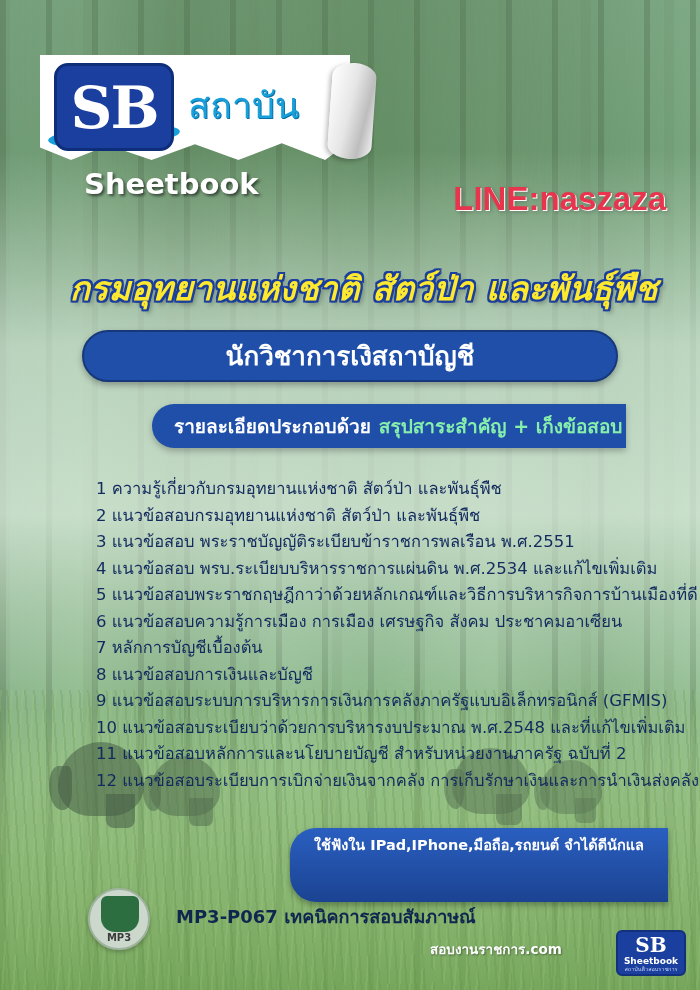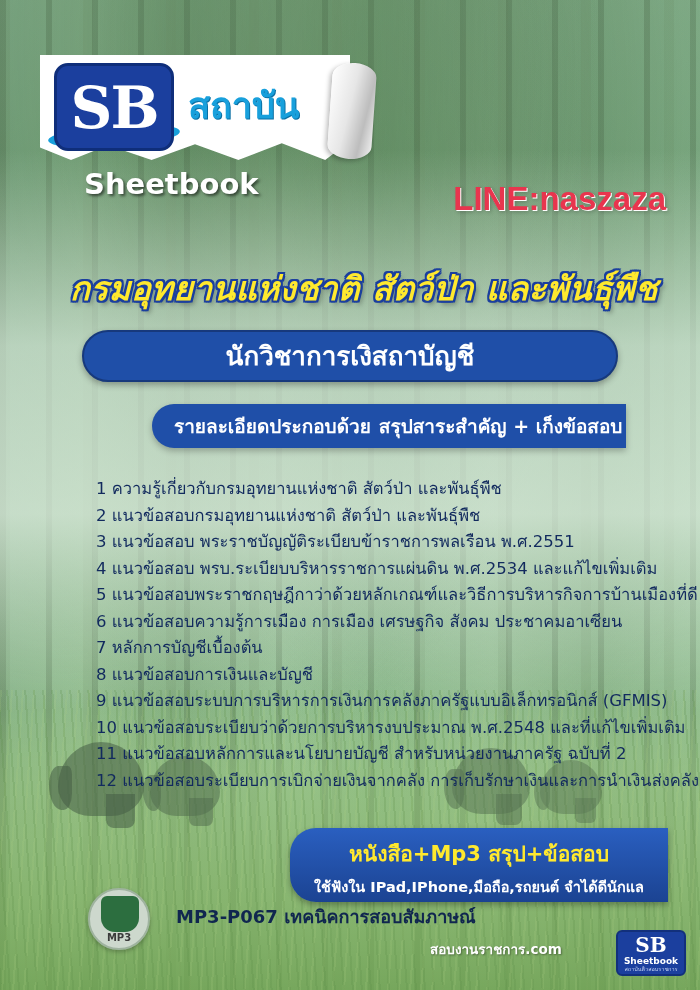--- a/index.html
+++ b/index.html
@@ -108,21 +108,21 @@
     letter-spacing: -2px;
   }
   .sb-swoosh {
     position: absolute; left: 8px; top: 70px; width: 132px; height: 22px;
     background: #18a0dc;
     border-radius: 50%;
     transform: rotate(-4deg);
   }
   .sathaban {
     position: absolute; left: 148px; top: 22px;
-    color: #18a0dc; font-size: 36px; font-weight: bold;
+    color: #18a0dc; font-size: 36px; font-weight: normal;
     text-shadow: 1px 1px 0 #0b6fa3;
     letter-spacing: 0px;
   }
   .sheetbook-text {
     position: absolute; left: 44px; top: 112px;
     color: #ffffff; font-size: 29px; font-weight: bold;
     text-shadow: 2px 2px 3px rgba(0,0,0,0.55);
   }
   .line-id {
     position: absolute; right: 34px; top: 180px;
@@ -162,21 +162,21 @@
     width: 474px; height: 44px;
     background: #1f4fa8;
     border-radius: 22px 0 0 22px;
     box-shadow: 0 3px 6px rgba(0,0,0,0.25);
   }
   .detail-bar .d1 {
     display: inline-block; color: #ffffff; font-size: 19px; font-weight: bold;
     line-height: 44px; padding-left: 22px;
   }
   .detail-bar .d2 {
-    display: inline-block; color: #ffffff; font-size: 19px; font-weight: bold;
+    display: inline-block; color: #86efac; font-size: 19px; font-weight: bold;
     line-height: 44px; padding-left: 8px;
   }
 
   
   .topics {
     position: absolute; left: 96px; top: 476px; width: 560px;
   }
   .topic {
     color: #122a5e;
     font-size: 16.5px;
@@ -279,21 +279,20 @@
     <div class="topic">6 แนวข้อสอบความรู้การเมือง การเมือง เศรษฐกิจ สังคม ประชาคมอาเซียน</div>
     <div class="topic">7 หลักการบัญชีเบื้องต้น</div>
     <div class="topic">8 แนวข้อสอบการเงินและบัญชี</div>
     <div class="topic">9 แนวข้อสอบระบบการบริหารการเงินการคลังภาครัฐแบบอิเล็กทรอนิกส์ (GFMIS)</div>
     <div class="topic">10 แนวข้อสอบระเบียบว่าด้วยการบริหารงบประมาณ พ.ศ.2548 และที่แก้ไขเพิ่มเติม</div>
     <div class="topic">11 แนวข้อสอบหลักการและนโยบายบัญชี สำหรับหน่วยงานภาครัฐ ฉบับที่ 2</div>
     <div class="topic">12 แนวข้อสอบระเบียบการเบิกจ่ายเงินจากคลัง การเก็บรักษาเงินและการนำเงินส่งคลัง</div>
   </div>
 
   <div class="promo">
-    <div class="p1">หนังสือ+Mp3 สรุป+ข้อสอบ</div>
     <div class="p2">ใช้ฟังใน IPad,IPhone,มือถือ,รถยนต์ จำได้ดีนักแล</div>
   </div>
 
   <div class="mp3-badge">
     <div class="inner"></div>
     <div class="lbl">MP3</div>
   </div>
   <div class="mp3-line">MP3-P067 เทคนิคการสอบสัมภาษณ์</div>
   <div class="site-text">สอบงานราชการ.com</div>
 

